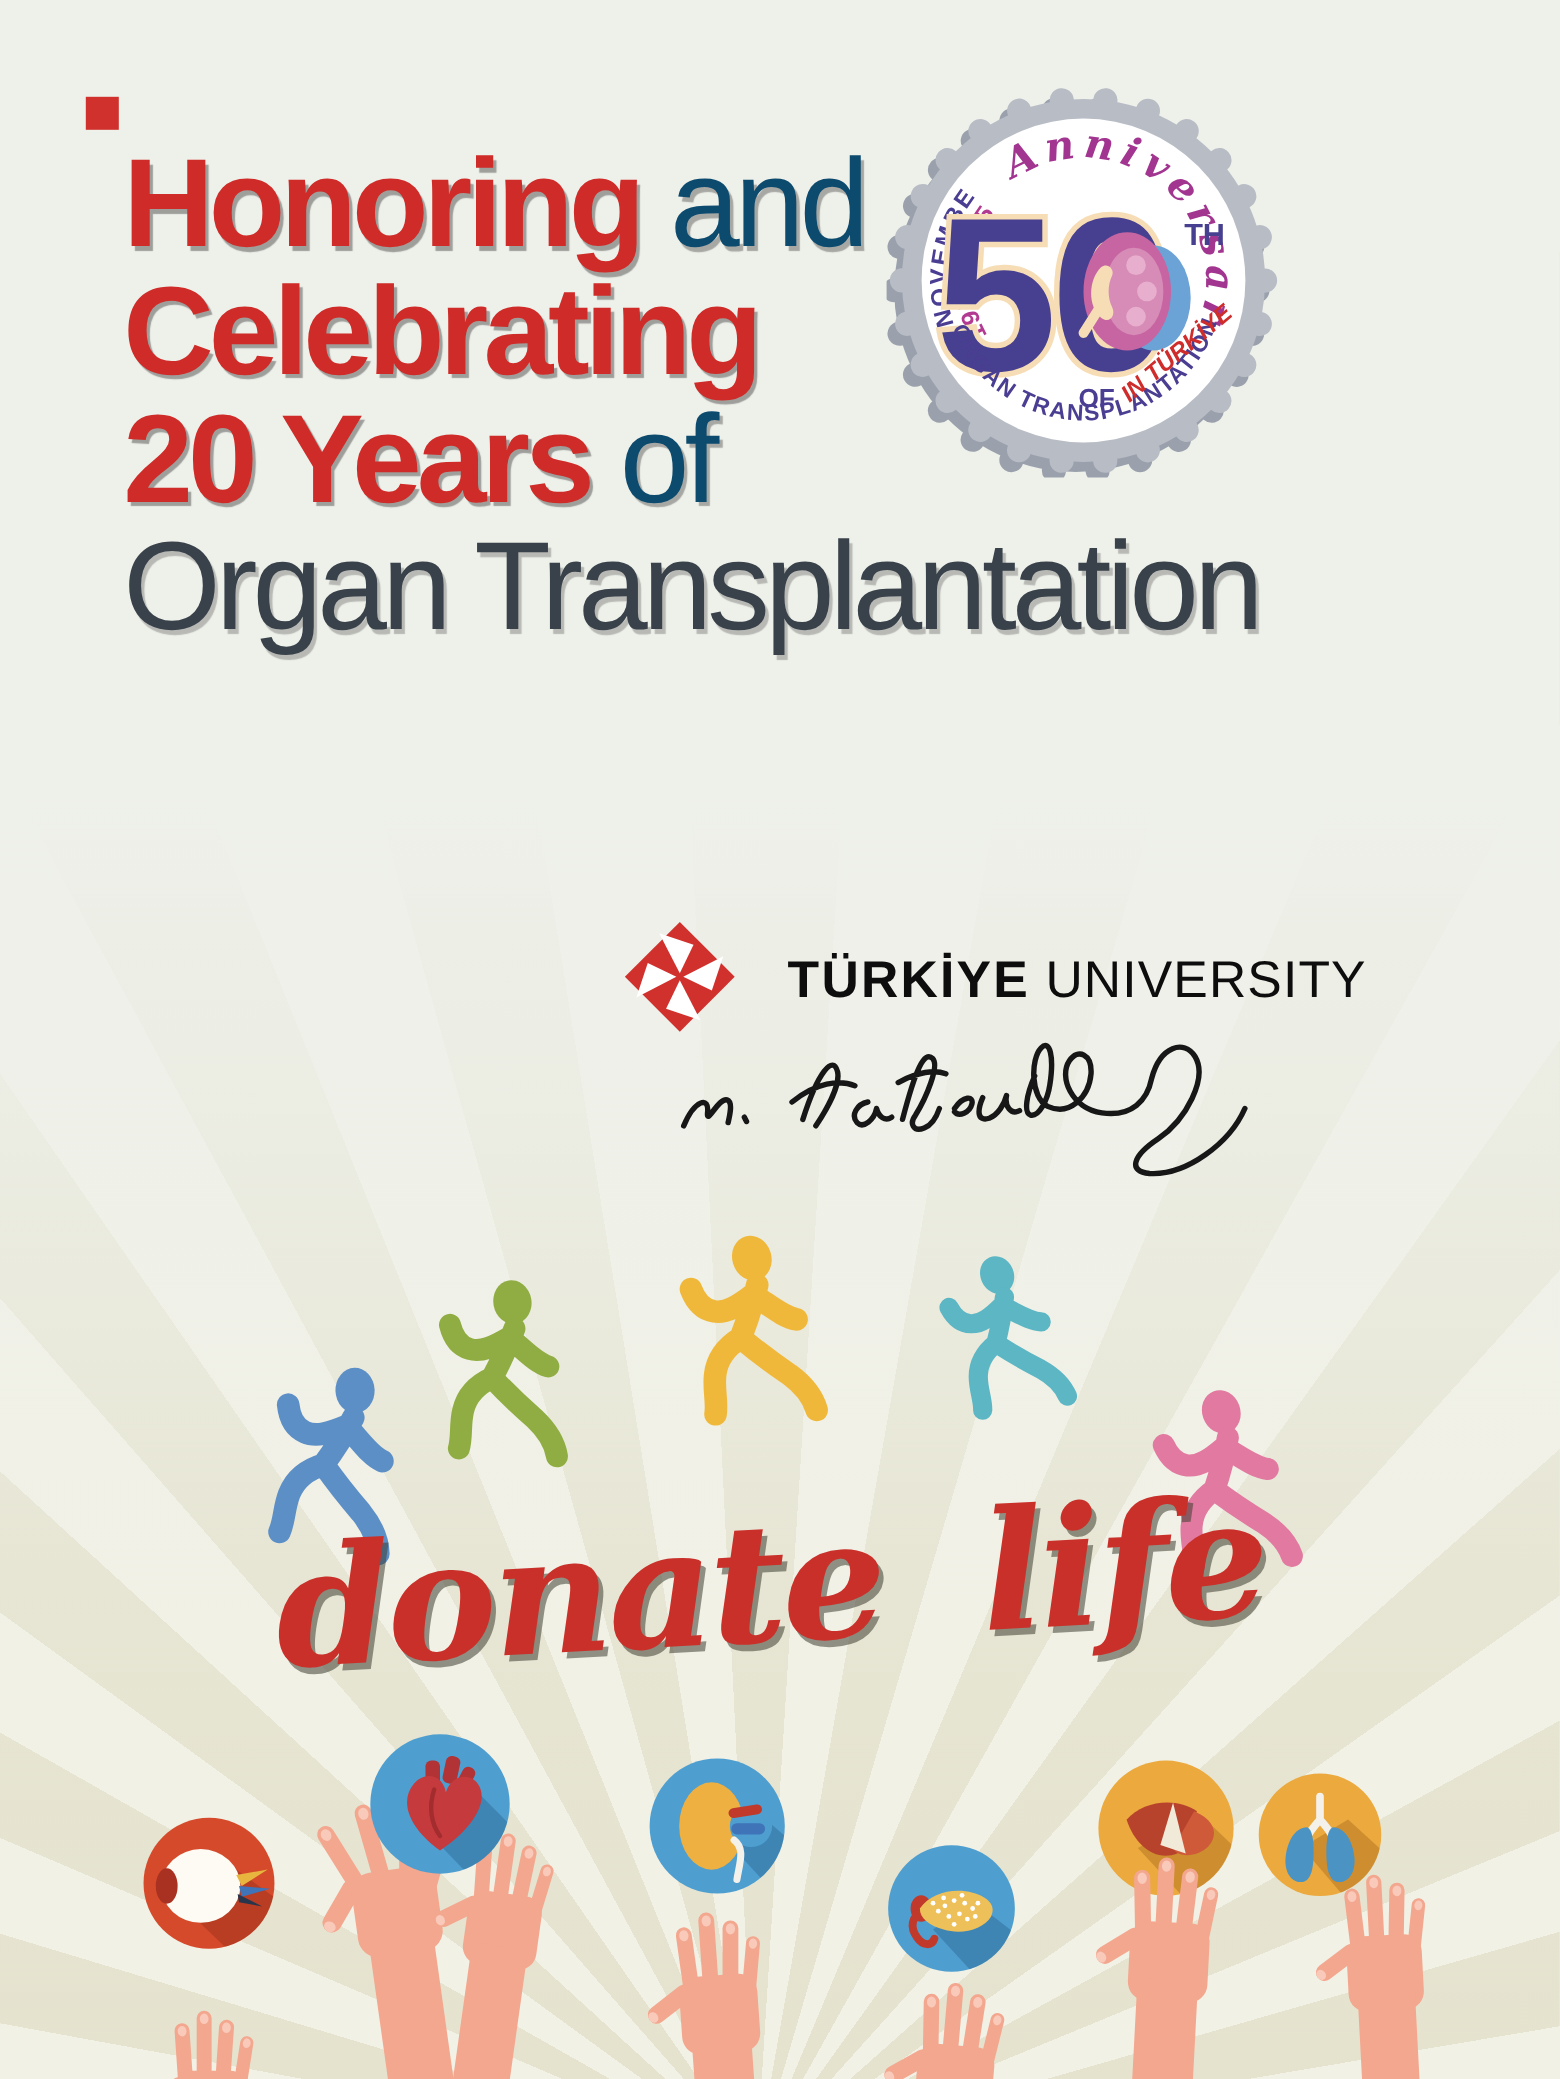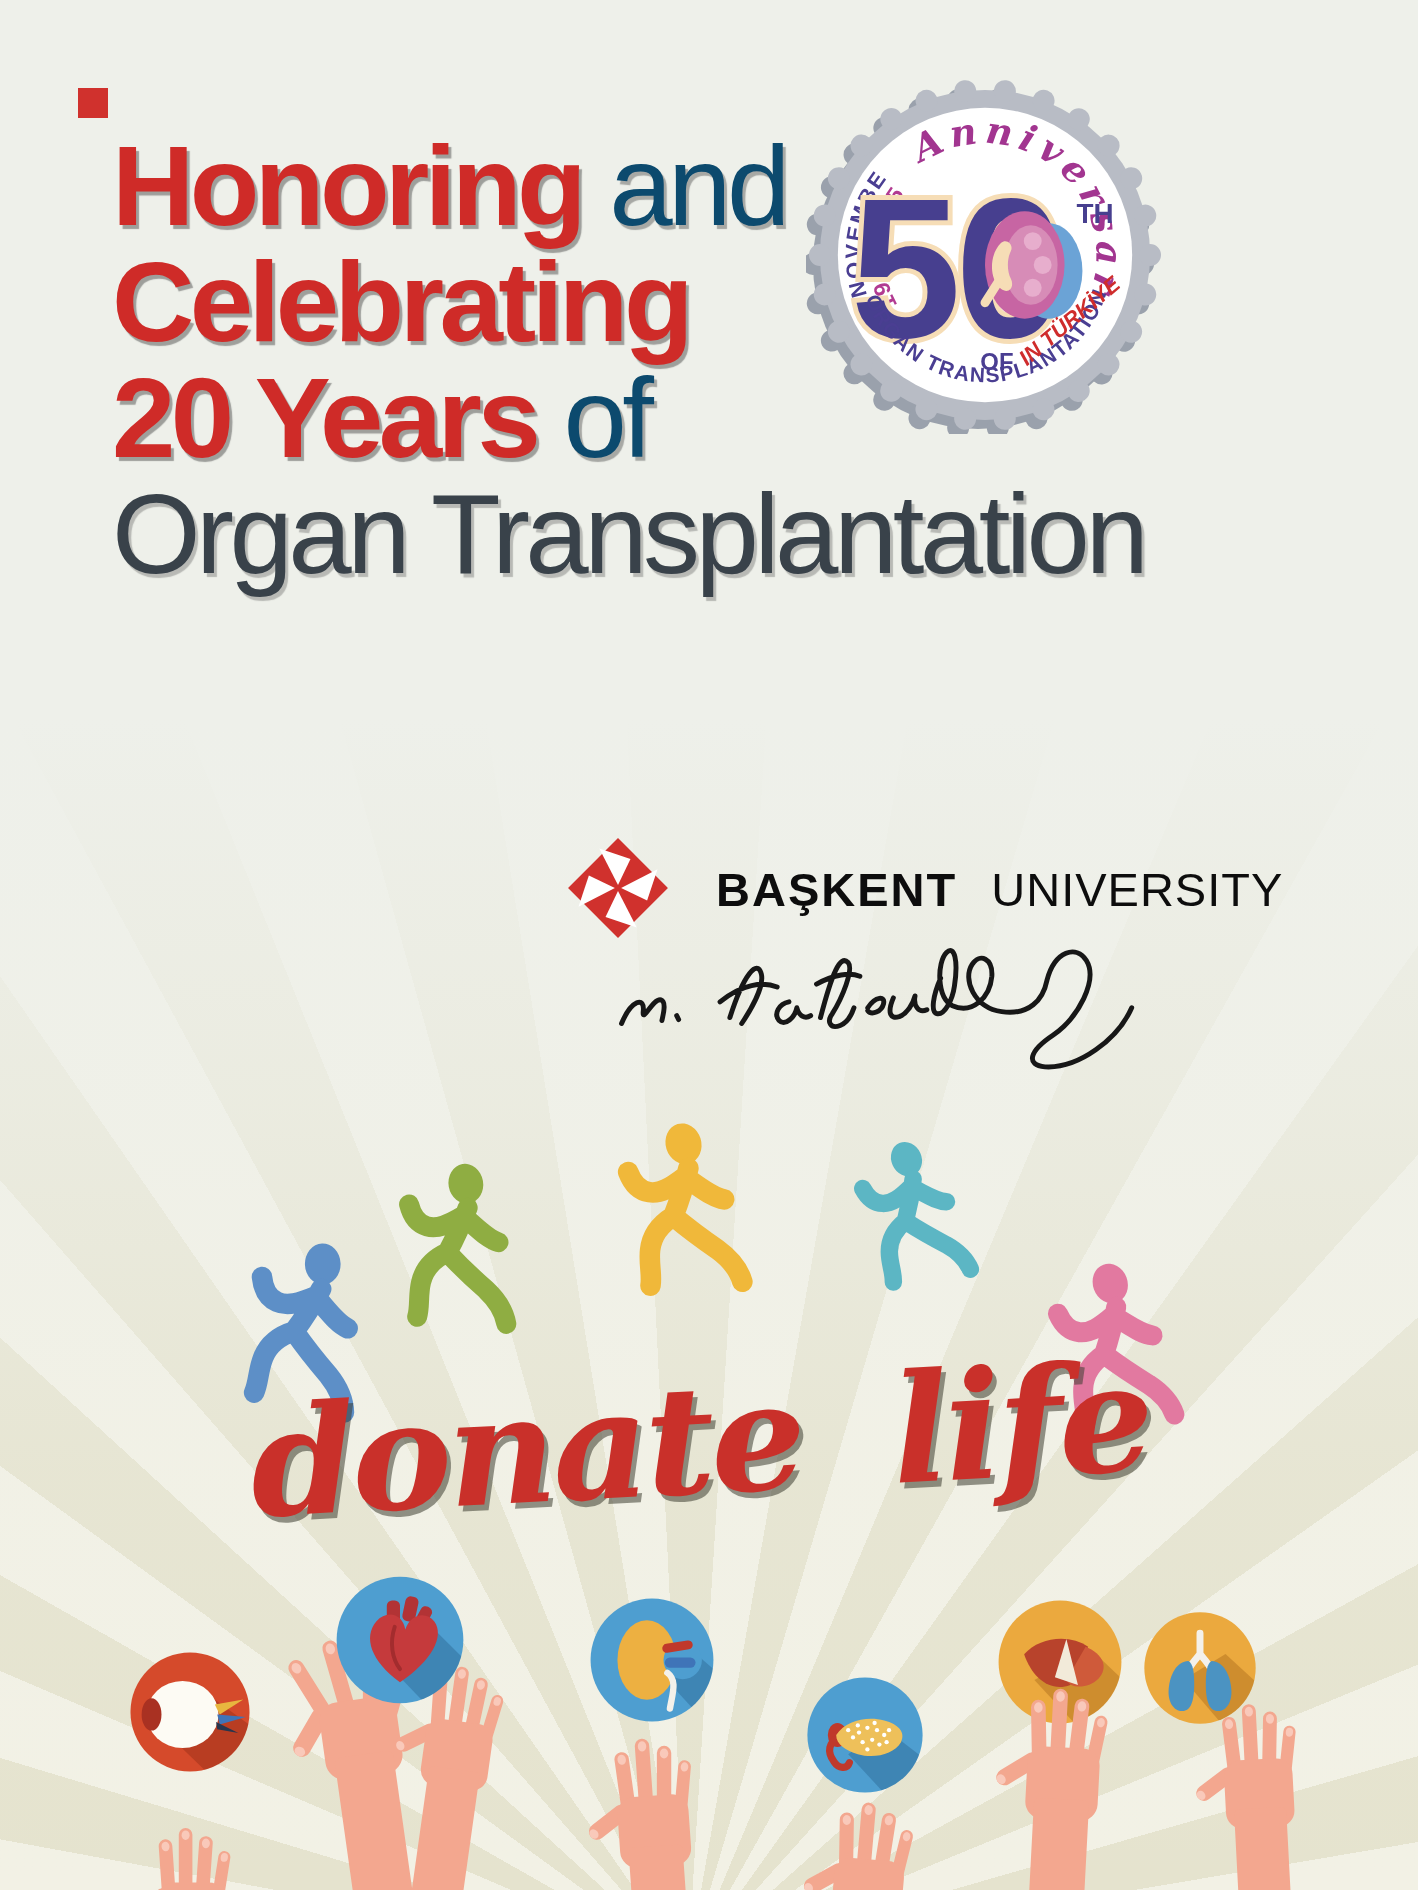--- a/index.html
+++ b/index.html
@@ -16,21 +16,21 @@
   }
   .corner-square{position:absolute;left:78px;top:88px;width:30px;height:30px;background:#d0312d;}
   .title{position:absolute;left:112px;top:128px;line-height:116px;font-size:114px;letter-spacing:-0.04em;white-space:nowrap;}
   .red-b{color:#cf2b28;font-weight:700;text-shadow:3px 4px 1px rgba(60,60,60,.45);}
   .red-r{color:#0c4a6e;font-weight:400;text-shadow:3px 4px 1px rgba(60,60,60,.4);}
   .dark{color:#39424a;font-weight:500;text-shadow:3px 4px 1px rgba(60,60,60,.3);}
   .badge{position:absolute;left:806px;top:76px;width:358px;height:358px;}
   .uni-logo{position:absolute;left:566px;top:836px;width:104px;height:104px;}
   .uni-text{position:absolute;left:716px;top:862px;font-size:47px;letter-spacing:1px;color:#0d0d0d;white-space:nowrap;}
   .uni-text .b{font-weight:700;letter-spacing:2px;}
-  .uni-text .r{font-weight:400;margin-left:20px;}
+  .uni-text .r{font-weight:400;}
   .signature{position:absolute;left:592px;top:886px;width:650px;height:210px;overflow:visible;}
   .runner{position:absolute;overflow:visible;}
   .slogan{
     position:absolute;left:250px;top:1352px;width:900px;text-align:center;
     font-family:"DejaVu Serif",serif;font-style:italic;font-weight:700;
     font-size:150px;color:#c9302a;transform:rotate(-3deg);
     text-shadow:4px 6px 0 rgba(62,62,50,.55);letter-spacing:-4px;word-spacing:42px;white-space:nowrap;
   }
   .disc{position:absolute;overflow:visible;}
   .hand{position:absolute;overflow:visible;color:#f3a78f;}
@@ -153,21 +153,21 @@
 <svg class="uni-logo" viewBox="0 0 100 100">
   <polygon points="50,2 98,50 50,98 2,50" fill="#d0312d"></polygon>
   <g fill="#ffffff">
     <polygon points="50,47 32,12 62,22"></polygon>
     <polygon points="53,50 88,32 78,62"></polygon>
     <polygon points="50,53 68,88 38,78"></polygon>
     <polygon points="47,50 12,68 22,38"></polygon>
   </g>
 </svg>
 <div class="uni-text">
-  <span class="b">BAŞKENT</span>
+  <span class="b">TÜRKİYE</span>
   <span class="r">UNIVERSITY</span>
 </div>
 
 <svg class="signature" viewBox="0 0 660 210" role="img" aria-label="M. Haberal">
   <path fill="none" stroke="#171717" stroke-width="5" stroke-linecap="round" stroke-linejoin="round" d="M30,138 C40,114 54,110 52,126 C51,138 62,112 70,114 C76,116 72,130 71,135 M86,130 L88,134
        M140,132 C154,88 168,72 172,88 C175,101 160,126 152,138 M130,116 C152,98 174,95 188,101
        M200,116 C190,118 184,128 190,135 C196,141 206,132 208,122 C210,130 216,134 222,130
        M232,132 C244,86 252,68 260,76 C266,83 254,112 244,128 C238,136 242,144 252,140 C260,137 264,128 266,122
        M228,98 C246,88 262,86 272,90
        M280,122 C288,110 298,110 296,118 C294,126 284,130 280,125

